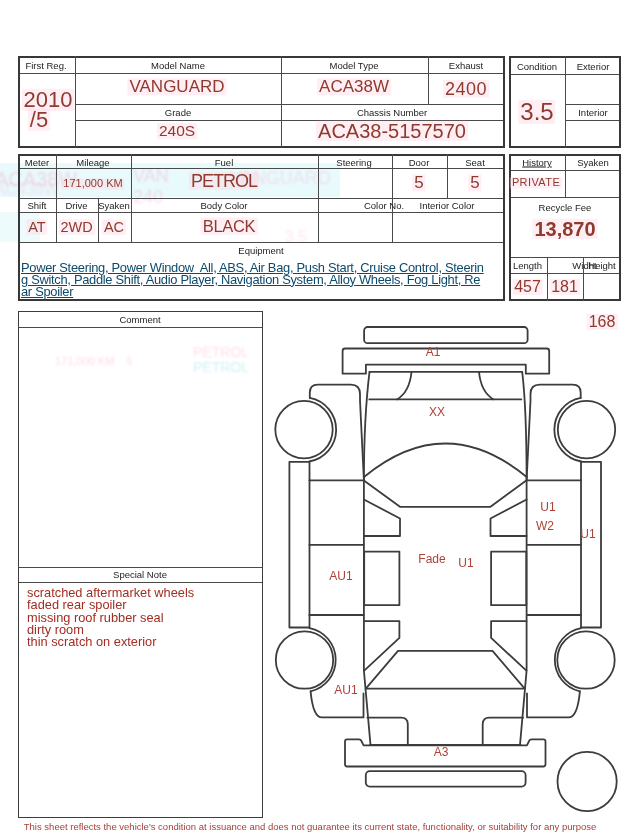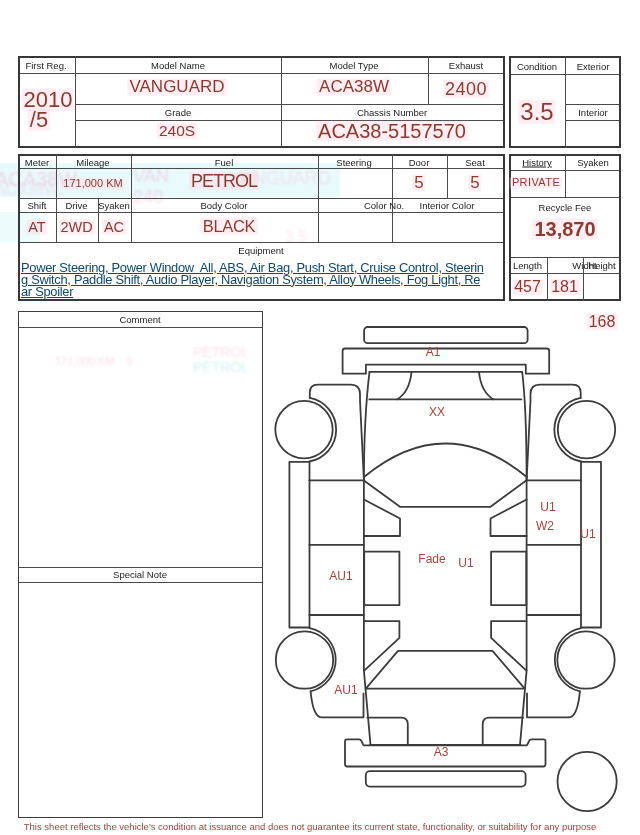--- a/index.html
+++ b/index.html
@@ -145,20 +145,21 @@
 <div class="v" style="left:262px;top:311px;height:506px;background:#3c3c3c;"></div>
 
 <div class="hd" style="left:140px;top:319px;">Comment</div>
 
 <div style="position:absolute;left:55px;top:355px;font-size:11px;color:rgba(255,150,190,0.35);filter:blur(1px);white-space:nowrap;">171,000 KM&nbsp;&nbsp;&nbsp;&nbsp;5</div>
 <div style="position:absolute;left:193px;top:344px;font-size:14px;color:rgba(255,160,195,0.33);filter:blur(1px);white-space:nowrap;">PETROL</div>
 <div style="position:absolute;left:193px;top:359px;font-size:14px;color:rgba(150,225,238,0.45);filter:blur(1px);white-space:nowrap;">PETROL</div>
 
 <div class="hd" style="left:140px;top:574px;">Special Note</div>
 
+<div style="position:absolute;left:27px;top:587px;font-size:12.8px;line-height:12.3px;color:#a32d22;">scratched aftermarket wheels<br>faded rear spoiler<br>missing roof rubber seal<br>dirty room<br>thin scratch on exterior</div>
 
 <div style="position:absolute;left:310px;top:826px;transform:translate(-50%,-50%);font-size:9.5px;color:#a5413a;white-space:nowrap;">This sheet reflects the vehicle's condition at issuance and does not guarantee its current state, functionality, or suitability for any purpose</div>
 
 <svg style="position:absolute;left:270px;top:315px;" width="370" height="505" viewBox="270 315 370 505" fill="none" stroke="#3c3c3c" stroke-width="1.8" stroke-linejoin="round" stroke-linecap="round">
 
   <rect x="364.1" y="327" width="163.5" height="16.2" rx="3.5"></rect>
 
   <path d="M342.6,373.7 L342.6,351 Q342.6,348.5 345.1,348.5 L546.7,348.5 Q549.2,348.5 549.2,351 L549.2,373.7 L525.8,373.7 L525.8,364.7 L365.9,364.7 L365.9,373.7 Z"></path>
 
   <path d="M369.5,371.9 L522.2,371.9"></path>

